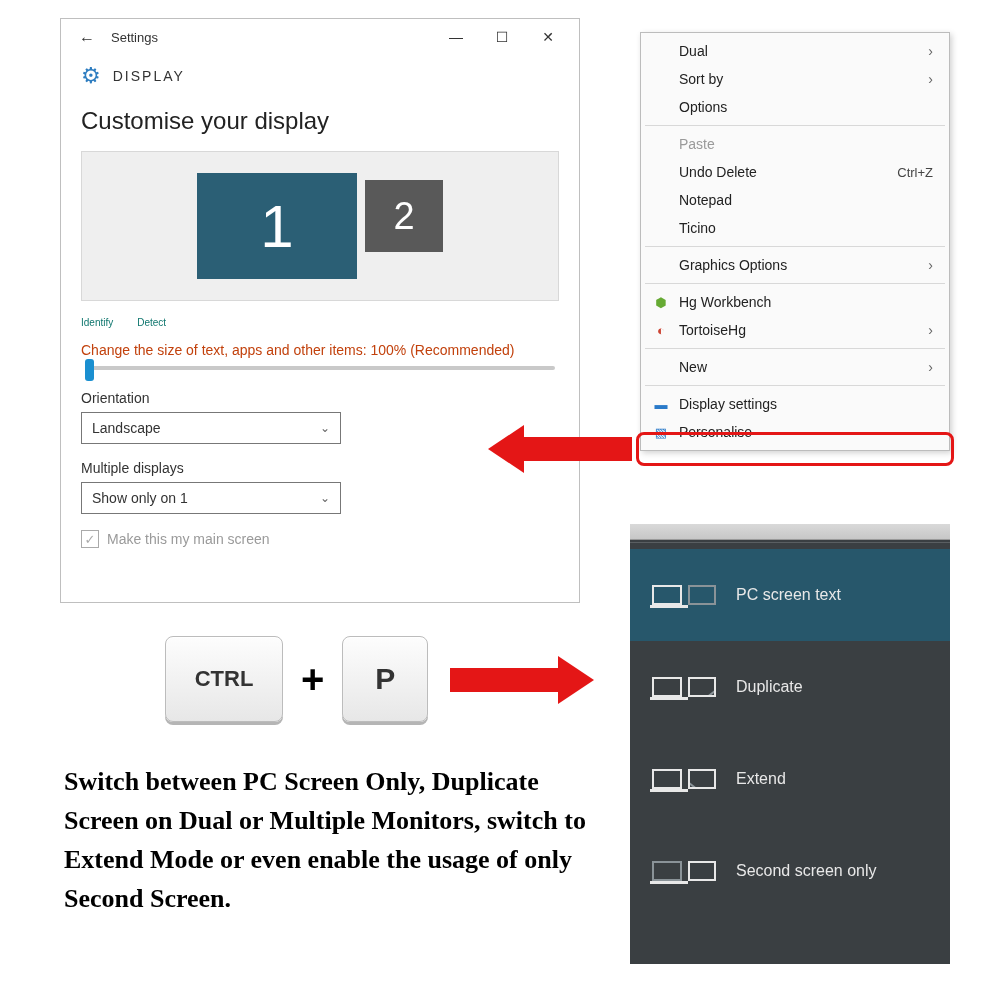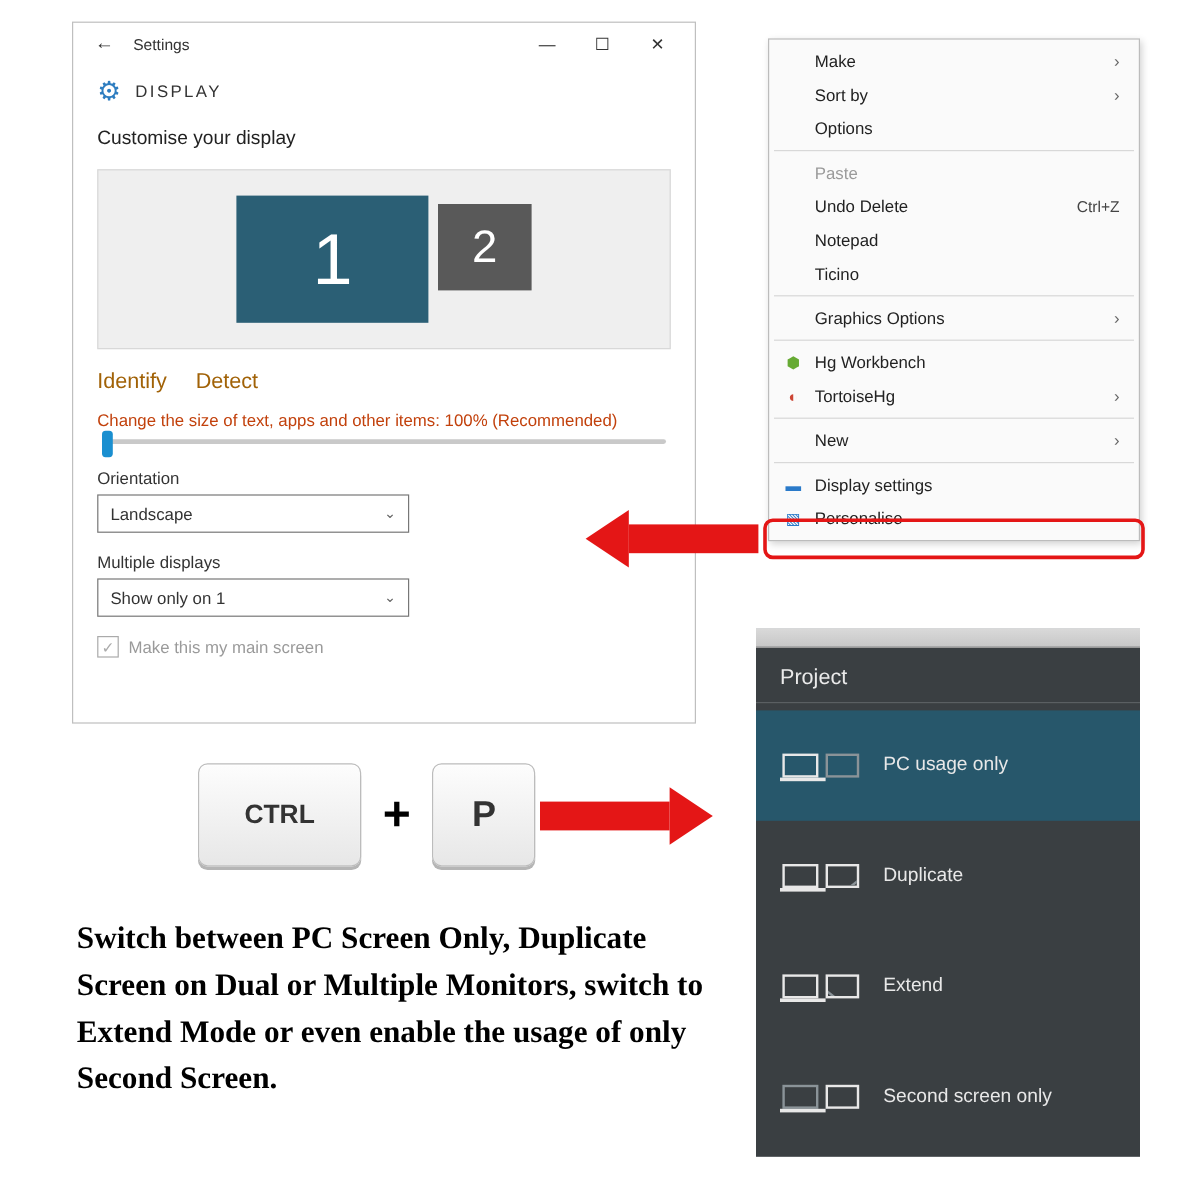--- a/index.html
+++ b/index.html
@@ -40,38 +40,38 @@
   }
 
   .settings-body { padding: 8px 20px; }
   .display-header { display: flex; align-items: center; gap: 12px; margin-bottom: 18px; }
   .gear-icon { color: #2e7dc0; font-size: 22px; }
   .display-header h2 {
     font-size: 14px; font-weight: 400; letter-spacing: 2px; color: #333;
   }
 
   .section-title {
-    font-size: 16px; font-weight: 300; color: #222; margin: 6px 0 16px;
+    font-size: 24px; font-weight: 300; color: #222; margin: 6px 0 16px;
   }
   .monitors-box {
     background: #efefef;
     border: 1px solid #d8d8d8;
     height: 150px;
     display: flex; align-items: center; justify-content: center;
     gap: 8px; margin-bottom: 16px;
   }
   .monitor {
     display: flex; align-items: center; justify-content: center;
     color: #fff; font-weight: 200;
   }
   .monitor.primary { background: #2b5f75; width: 160px; height: 106px; font-size: 60px; }
   .monitor.secondary { background: #595959; width: 78px; height: 72px; font-size: 38px; align-self: center; margin-top: -20px;}
 
   .link-row { display: flex; gap: 24px; margin-bottom: 14px; }
-  .link-row span { color: #a16207; font-size: 18px; }
+  .link-row span { color: #0f766e; font-size: 10px; }
 
   .scale-label { font-size: 14px; color: #c2410c; margin-bottom: 8px; }
   .slider-track {
     position: relative; height: 4px; background: #c9c9c9; margin: 8px 4px 20px;
     border-radius: 2px;
   }
   .slider-thumb {
     position: absolute; left: 0; top: -7px;
     width: 9px; height: 22px; background: #1a8fd0; border-radius: 3px;
   }
@@ -153,21 +153,21 @@
     display: flex; align-items: center; gap: 18px;
   }
   .key {
     background: linear-gradient(#fdfdfd,#e7e7e7);
     border: 1px solid #bcbcbc;
     border-radius: 8px;
     box-shadow: 0 3px 0 #b5b5b5, inset 0 1px 1px #fff;
     display: flex; align-items: center; justify-content: center;
     font-family: Arial, sans-serif; font-weight: 600; color: #333;
   }
-  .key.ctrl { width: 136px; height: 86px; font-size: 22px; }
+  .key.ctrl { width: 118px; height: 86px; font-size: 22px; }
   .key.p    { width: 86px; height: 86px; font-size: 30px; }
   .plus { font-size: 40px; font-weight: 900; color: #000; }
 
   
   .project-panel {
     position: absolute; left: 630px; top: 524px;
     width: 320px; height: 440px;
     background: #3a3f42;
     color: #e6e6e6;
   }
@@ -262,21 +262,21 @@
 
     <div class="checkbox-row">
       <span class="cb">✓</span>
       <span>Make this my main screen</span>
     </div>
   </div>
 </div>
 
 <div class="context-menu">
   <div class="menu-item">
-    <span>Make</span>
+    <span>Dual</span>
     <span class="sub-arrow">›</span>
   </div>
   <div class="menu-item">
     <span>Sort by</span>
     <span class="sub-arrow">›</span>
   </div>
   <div class="menu-item">
     <span>Options</span>
   </div>
   <div class="menu-sep"></div>
@@ -337,29 +337,28 @@
   <div class="key p">P</div>
 </div>
 
 <div class="arrow-red">
   <div class="arrow-shaft" style="left:450px; top:668px; width:108px;"></div>
   <div class="arrow-head-right" style="left:558px; top:656px;"></div>
 </div>
 
 <div class="project-panel">
   <div class="project-topbar"></div>
-  <div class="project-title">Project</div>
   <div class="project-sep"></div>
 
   <div class="proj-item active">
     <span class="proj-glyph">
       <span class="lap"></span>
         <span class="mon empty"></span>
     </span>
-    <span>PC usage only</span>
+    <span>PC screen text</span>
   </div>
 
   <div class="proj-item">
     <span class="proj-glyph">
       <span class="lap"></span>
         <span class="mon diag"></span>
     </span>
     <span>Duplicate</span>
   </div>
 

